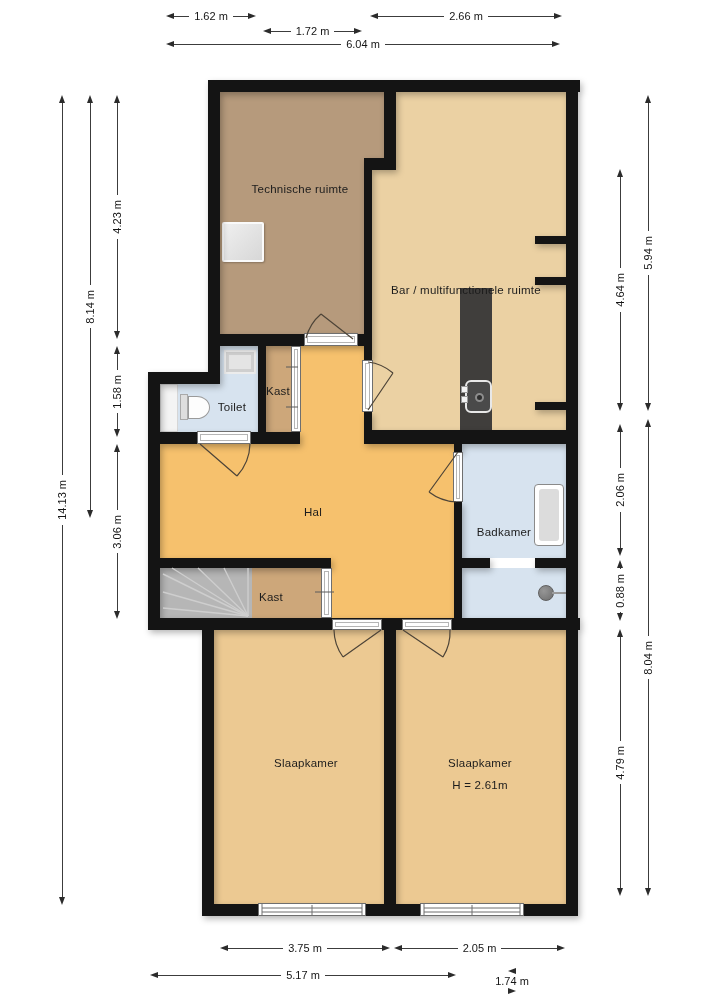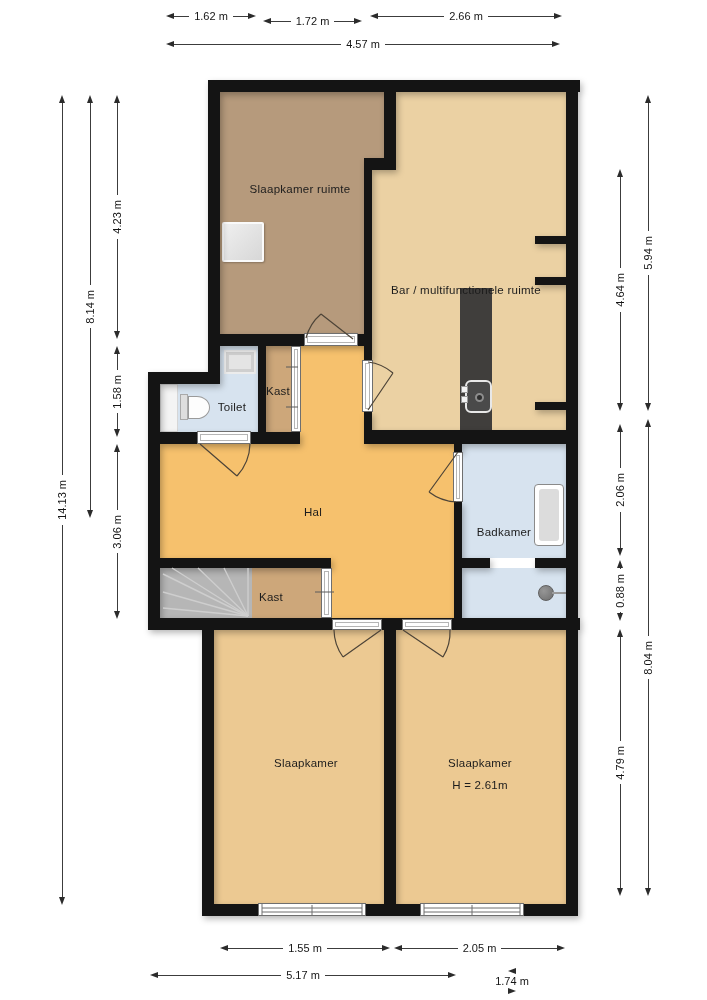--- a/index.html
+++ b/index.html
@@ -176,64 +176,64 @@
         <path d="M262 904 L262 916"></path>
         <path d="M362 904 L362 916"></path>
       <path d="M424 908 L520 908"></path>
         <path d="M424 912 L520 912"></path>
       <path d="M472 905 L472 915"></path>
         <path d="M424 904 L424 916"></path>
         <path d="M520 904 L520 916"></path>
     </g>
   </svg>
 
-  <div class="lbl" style="left:230px;top:183px;width:140px;">Slaapkamer ruimte</div>
+  <div class="lbl" style="left:230px;top:183px;width:140px;">Technische ruimte</div>
   <div class="lbl" style="left:376px;top:250px;width:180px;margin-top:34px;">Bar / multifunctionele ruimte</div>
   <div class="lbl" style="left:202px;top:401px;width:60px;">Toilet</div>
   <div class="lbl" style="left:253px;top:385px;width:50px;">Kast</div>
   <div class="lbl" style="left:283px;top:506px;width:60px;">Hal</div>
   <div class="lbl" style="left:464px;top:526px;width:80px;">Badkamer</div>
   <div class="lbl" style="left:246px;top:591px;width:50px;">Kast</div>
   <div class="lbl" style="left:236px;top:757px;width:140px;">Slaapkamer</div>
   <div class="lbl" style="left:410px;top:757px;width:140px;">Slaapkamer</div>
   <div class="lbl" style="left:410px;top:779px;width:140px;">H = 2.61m</div>
 
   <div class="dimh" style="left:166px;top:9px;width:90px;align-items:center;">
     <span class="al"></span>
       <span class="ln"></span>
       <span class="t">1.62 m</span>
       <span class="ln"></span>
       <span class="ar"></span>
     </div>
-  <div class="dimh" style="left:263px;top:14px;width:99px;">
+  <div class="dimh" style="left:263px;top:24px;width:99px;">
     <span class="al"></span>
       <span class="ln"></span>
       <span class="t">1.72 m</span>
       <span class="ln"></span>
       <span class="ar"></span>
     </div>
   <div class="dimh" style="left:370px;top:9px;width:192px;">
     <span class="al"></span>
       <span class="ln"></span>
       <span class="t">2.66 m</span>
       <span class="ln"></span>
       <span class="ar"></span>
     </div>
   <div class="dimh" style="left:166px;top:37px;width:394px;">
     <span class="al"></span>
       <span class="ln"></span>
-      <span class="t">4.57 m</span>
+      <span class="t">6.04 m</span>
       <span class="ln"></span>
       <span class="ar"></span>
     </div>
 
   <div class="dimh" style="left:220px;top:941px;width:170px;">
     <span class="al"></span>
       <span class="ln"></span>
-      <span class="t">1.55 m</span>
+      <span class="t">3.75 m</span>
       <span class="ln"></span>
       <span class="ar"></span>
     </div>
   <div class="dimh" style="left:394px;top:941px;width:171px;">
     <span class="al"></span>
       <span class="ln"></span>
       <span class="t">2.05 m</span>
       <span class="ln"></span>
       <span class="ar"></span>
     </div>

